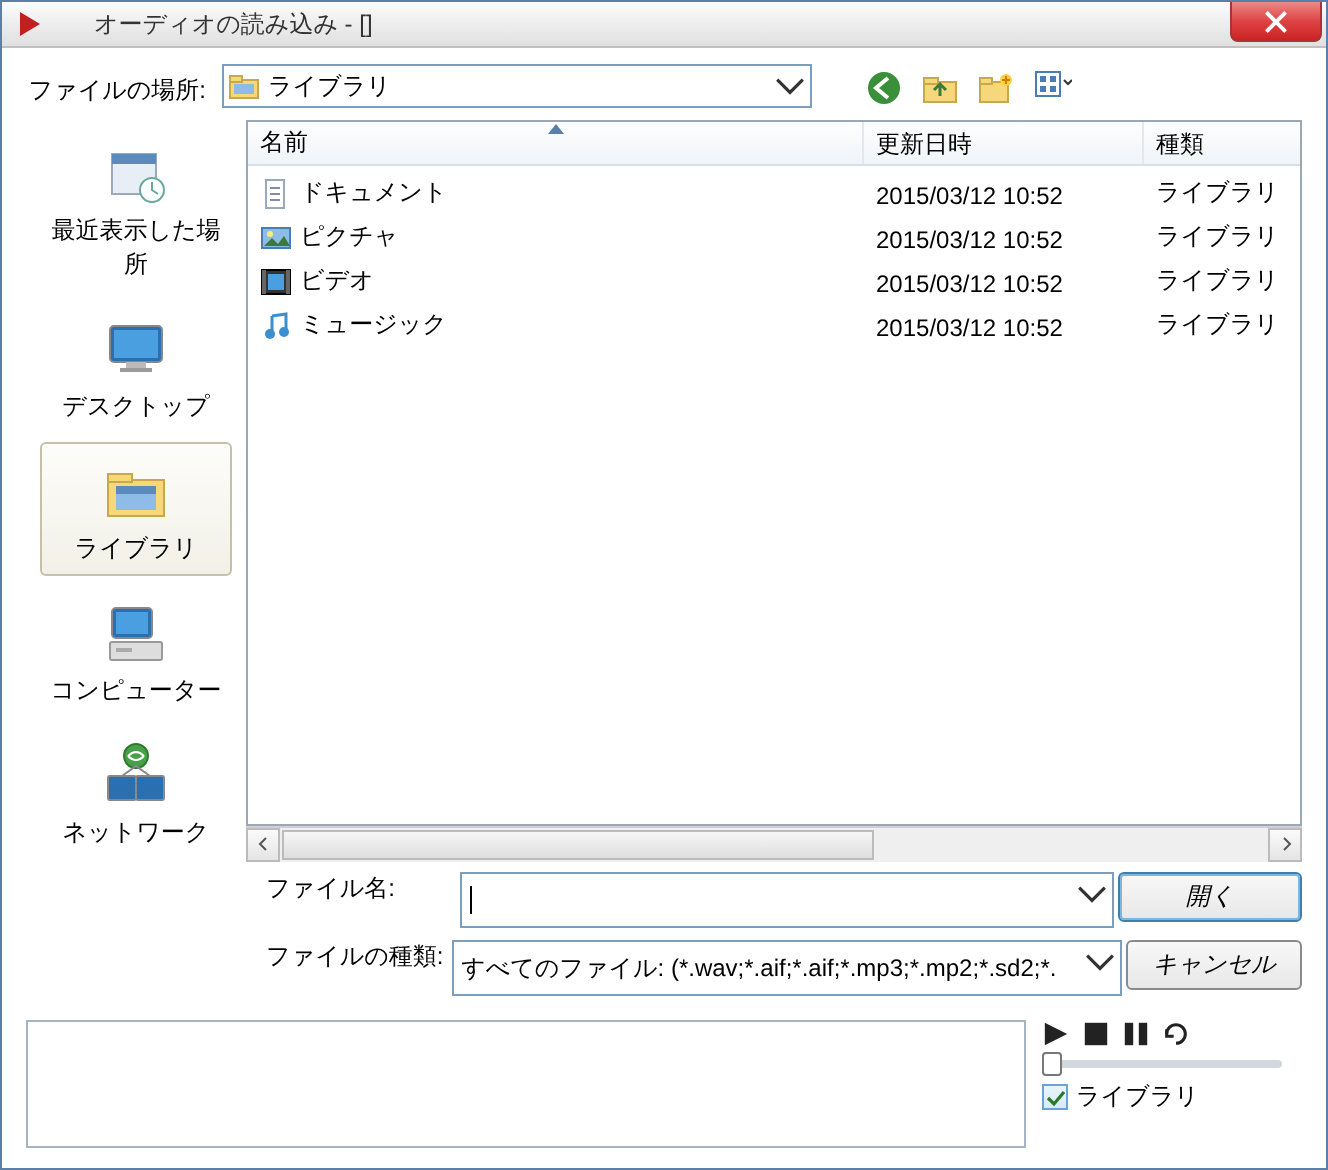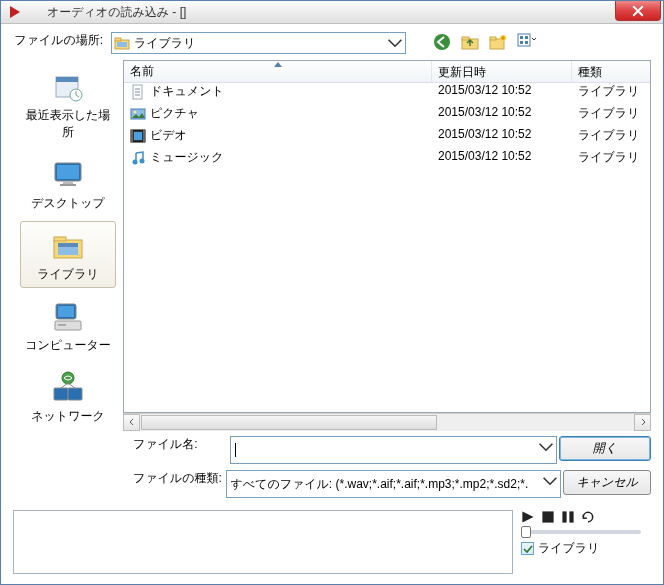--- a/index.html
+++ b/index.html
@@ -49,21 +49,21 @@
 .close-btn svg { width: 12px; height: 12px; }
 .body {
   flex: 1;
   display: flex;
   flex-direction: column;
   padding: 8px 12px 10px 12px;
   gap: 6px;
 }
 .location-row {
   display: flex;
-  align-items: flex-start;
+  align-items: flex-end;
   gap: 8px;
 }
 .location-label { width: 90px; text-align: right; }
 .location-combo {
   flex: 0 0 295px;
   height: 22px;
   border: 1px solid #7a9ebd;
   background: #fff;
   display: flex;
   align-items: center;
@@ -140,21 +140,21 @@
   position:absolute; left:50%; top:1px; transform:translateX(-50%);
   width: 0; height: 0;
   border-left: 4px solid transparent;
   border-right: 4px solid transparent;
   border-bottom: 5px solid #5a7fa8;
 }
 .file-list { flex: 1; overflow: hidden; }
 .file-row {
   display: flex;
   height: 22px;
-  align-items: flex-start;
+  align-items: flex-end;
 }
 .file-row .cell { padding: 0 6px; }
 .file-row .cname { width: 308px; display:flex; align-items:center; gap:4px; }
 .file-row .cdate { width: 140px; }
 .file-row .ctype { flex:1; }
 .file-ico { width: 16px; height: 16px; flex-shrink: 0; }
 .hscroll {
   height: 17px;
   background: #f0f0f0;
   border-top: 1px solid #d0d0d0;

